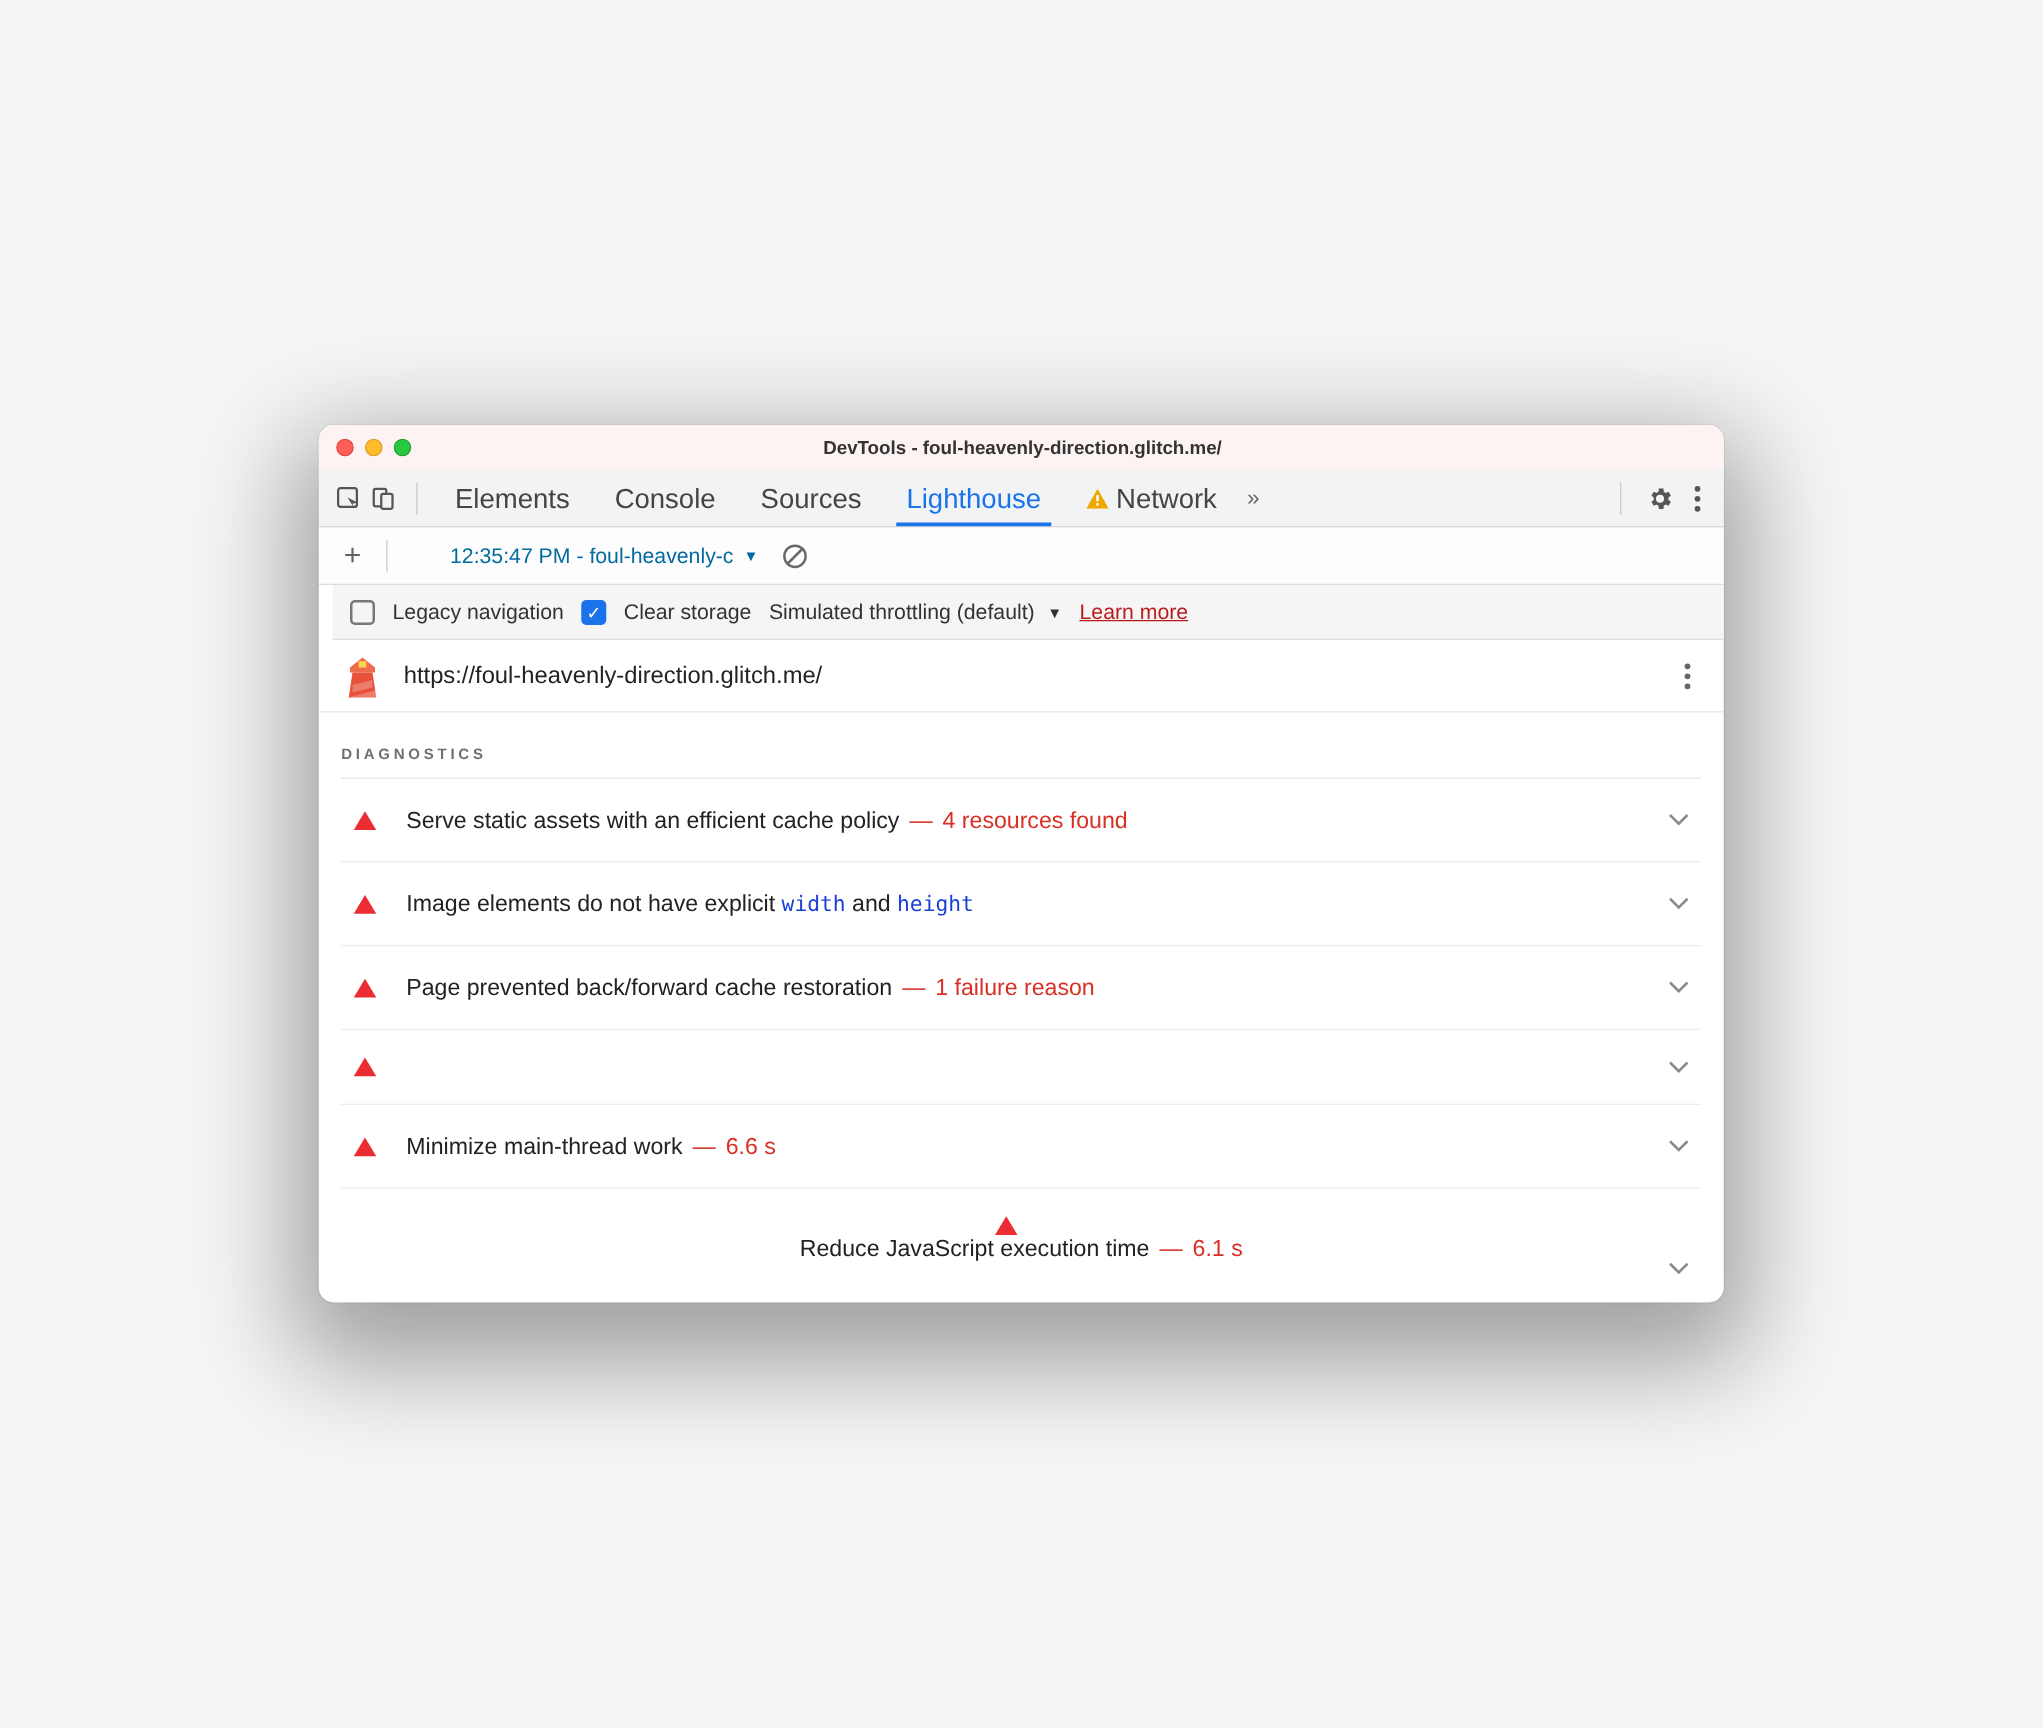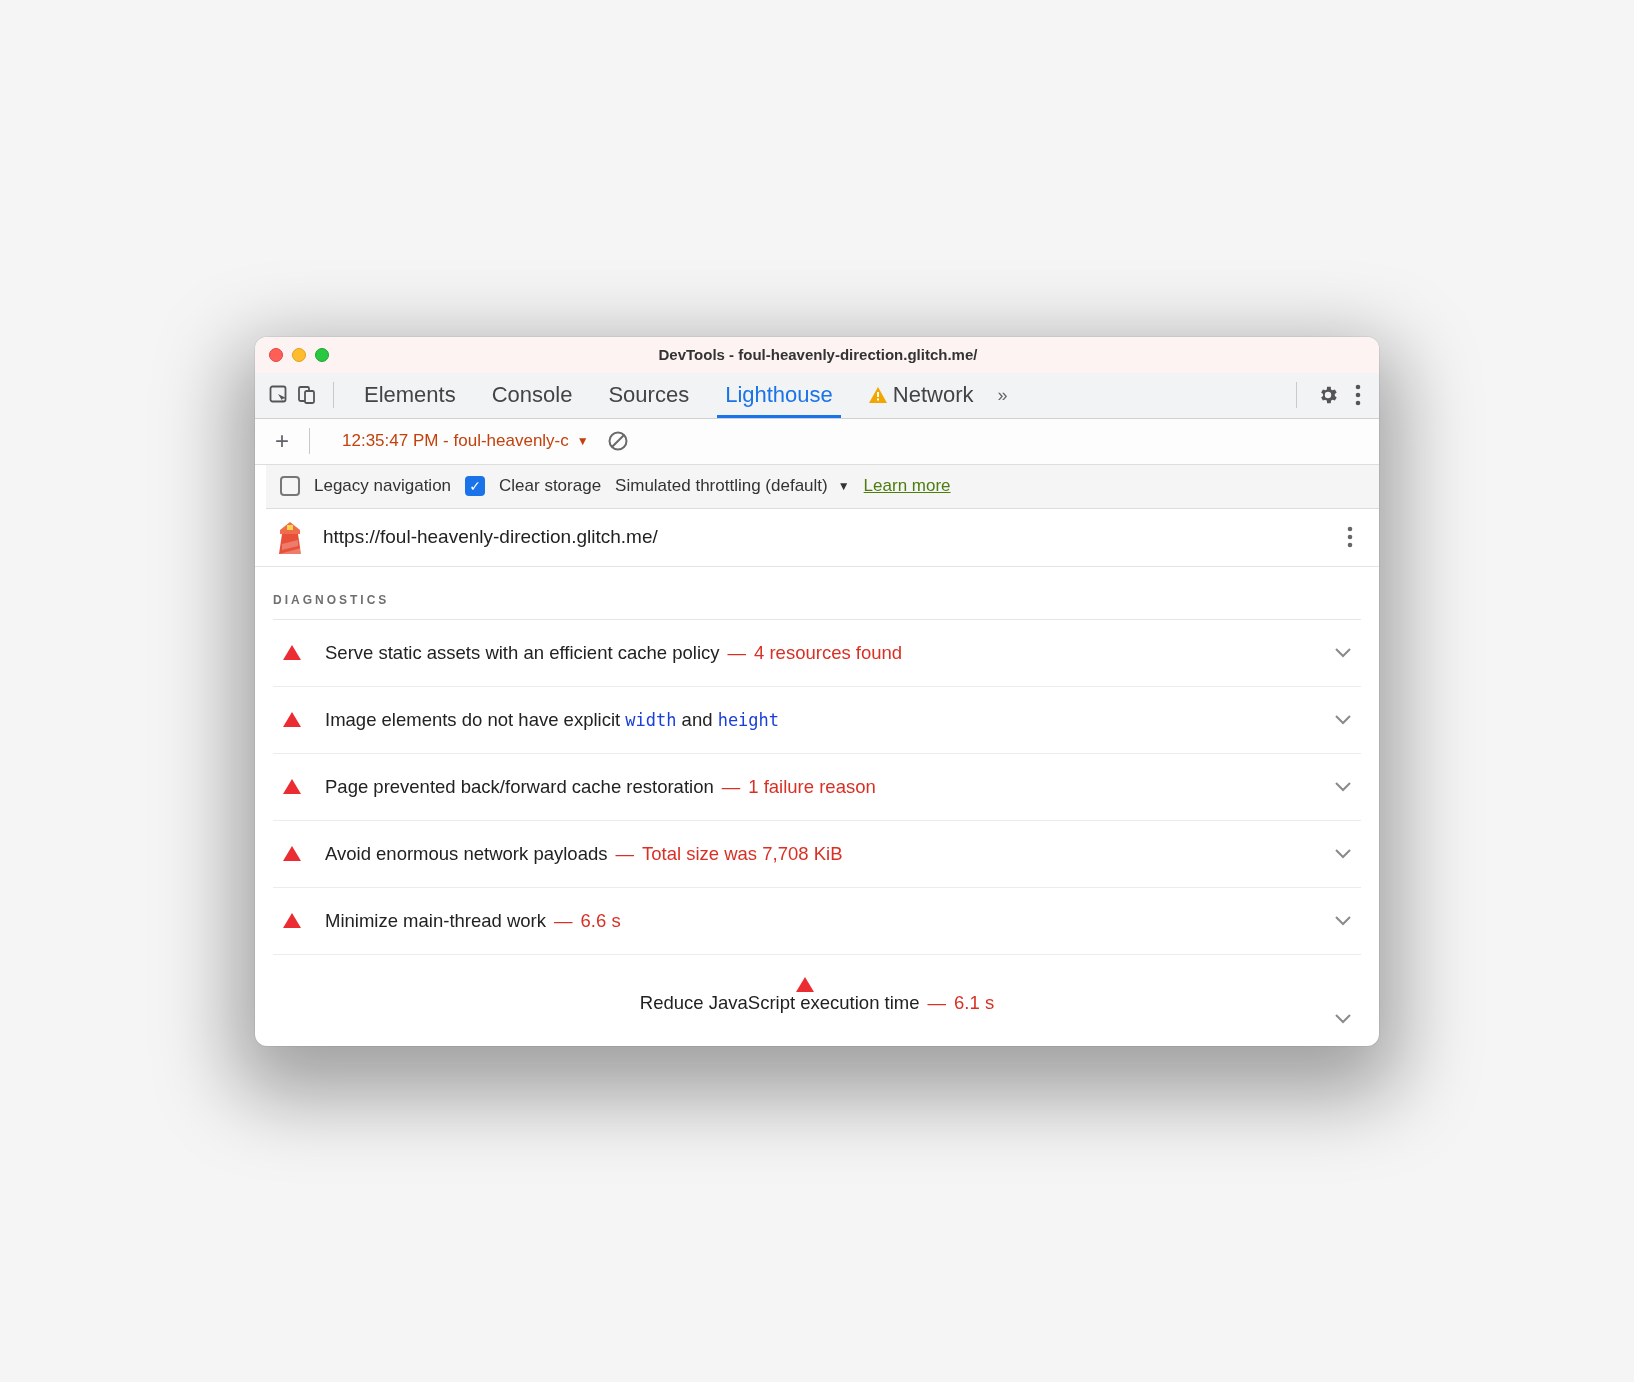--- a/index.html
+++ b/index.html
@@ -46,33 +46,33 @@
 .tab .warn-icon { margin-right:6px; }
 .spacer { flex:1; }
 .more-icon { color:#666; padding:0 6px; cursor:pointer;}
 .gear { color:#555; padding:0 8px; cursor:pointer;}
 .kebab { color:#555; padding:0 8px; cursor:pointer;}
 .subbar {
   display:flex; align-items:center; height:46px; padding:0 14px;
   background:#fdfdfd; border-bottom:1px solid #ddd;
 }
 .plus-btn { font-size:24px; color:#5f6368; width:26px; text-align:center; cursor:pointer;}
-.report-select { margin-left:18px; display:flex; align-items:center; color:#c2410c; font-size:17px; cursor:pointer;}
+.report-select { margin-left:36px; display:flex; align-items:center; color:#0369a1; font-size:17px; cursor:pointer;}
 .report-select .caret { margin-left:8px; font-size:12px;}
 .clear-btn { margin-left:18px; color:#6a6a6a; cursor:pointer;}
 .optbar {
   display:flex; align-items:center; height:44px; padding:0 14px;
   background:#f5f5f5; border-bottom:1px solid #ddd; font-size:17px; color:#333;
   gap: 14px;
   margin-left: 11px;
 }
 .checkbox { width:20px; height:20px; border:2px solid #777; border-radius:4px; display:inline-flex; align-items:center; justify-content:center; cursor:pointer;}
 .checkbox.checked { background:#1a73e8; border-color:#1a73e8; color:#fff; font-size:14px;}
 .throttle { display:flex; align-items:center; gap:10px;}
-.learnmore { text-decoration: underline; color:#4d7c0f; cursor:pointer;}
+.learnmore { text-decoration: underline; color:#b91c1c; cursor:pointer;}
 .urlbar {
   display:flex; align-items:center; height:58px; padding:0 18px; border-bottom:1px solid #e4e4e4;
 }
 .lh-logo { width:34px; height:38px; margin-right:16px; }
 .url { font-size:19px; color:#222; flex:1; }
 .urlbar .kebab { color:#666; }
 .section-title {
   padding: 26px 18px 12px; font-size:12px; letter-spacing:3px; color:#6f6f6f; font-weight:700;
 }
 .diag-list { border-top:1px solid #e6e6e6; margin:0 18px;}
@@ -229,21 +229,20 @@
         <div class="tri"></div>
         <div class="diag-text"><span>Page prevented back/forward cache restoration</span><span class="dash">—</span><span class="detail">1 failure reason</span></div>
         <div class="chev">
           <svg width="16" height="10" viewBox="0 0 16 10">
             <path d="M1 1 L8 8 L15 1" fill="none" stroke="#8a8a8a" stroke-width="2"></path>
           </svg>
         </div>
       </div>
       <div class="diag">
         <div class="tri"></div>
-        <div class="diag-text"><span>Avoid enormous network payloads</span><span class="dash">—</span><span class="detail">Total size was 7,708 KiB</span></div>
         <div class="chev">
           <svg width="16" height="10" viewBox="0 0 16 10">
             <path d="M1 1 L8 8 L15 1" fill="none" stroke="#8a8a8a" stroke-width="2"></path>
           </svg>
         </div>
       </div>
       <div class="diag">
         <div class="tri"></div>
         <div class="diag-text"><span>Minimize main-thread work</span><span class="dash">—</span><span class="detail">6.6 s</span></div>
         <div class="chev">

